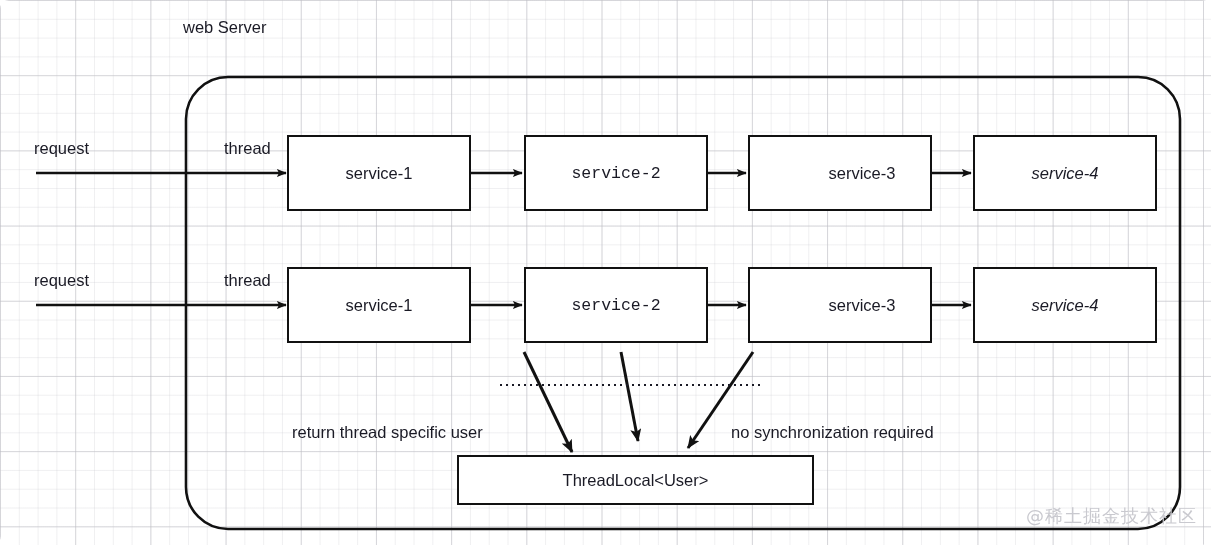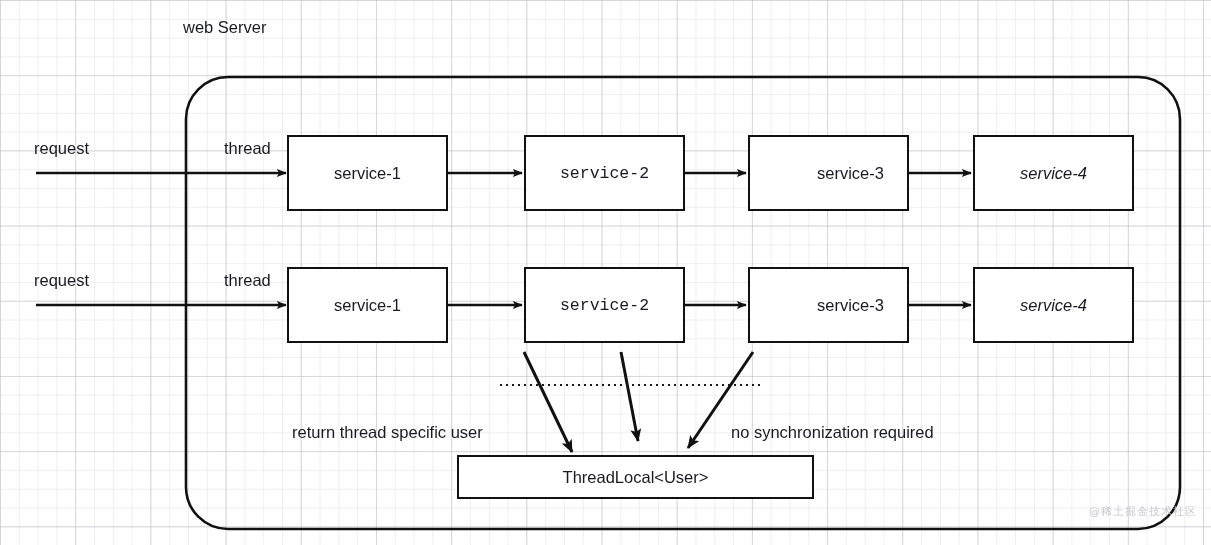--- a/index.html
+++ b/index.html
@@ -18,20 +18,21 @@
       linear-gradient(to right, rgba(170,170,178,0.42) 1px, transparent 1px),
       linear-gradient(to bottom, rgba(170,170,178,0.42) 1px, transparent 1px);
     background-size:
       18.8px 18.8px,
       18.8px 18.8px,
       75.2px 75.2px,
       75.2px 75.2px;
     background-position: 0 0, 0 0, 0 -0.5px, -0.5px 0;
     overflow: hidden;
     font-family: "Liberation Sans", "DejaVu Sans", sans-serif;
+    border-radius: 9px;
   }
   .svg-layer {
     position: absolute;
     left: 0;
     top: 0;
     width: 1211px;
     height: 545px;
   }
   .txt {
     position: absolute;
@@ -57,38 +58,38 @@
     border: 2px solid #111111;
     background: #ffffff;
     box-sizing: border-box;
     display: flex;
     align-items: center;
     justify-content: center;
     color: #1a1a25;
     font-size: 16.5px;
     font-family: "Liberation Sans", "DejaVu Sans", sans-serif;
   }
-  .svc { width: 161px; height: 76px; }
+  .svc { width: 184px; height: 76px; }
   .row1 { top: 135px; }
   .row2 { top: 267px; }
   .c1 { left: 287px; }
   .c2 { left: 524px; font-family: Liberation Mono, monospace; }
   .c3 { left: 748px; padding-left: 44px; }
   .c4 { left: 973px; font-style: italic; }
   .threadlocal-box {
     left: 457px;
     top: 455px;
     width: 357px;
-    height: 44px;
+    height: 50px;
   }
   .watermark {
     position: absolute;
     right: 14px;
     top: 504px;
-    font-size: 11px;
+    font-size: 18px;
     color: #c9c9cf;
     font-family: "DejaVu Sans", sans-serif;
     white-space: nowrap;
     letter-spacing: 1px;
   }
 </style>
 </head>
 <body>
 
 <div id="canvas">

